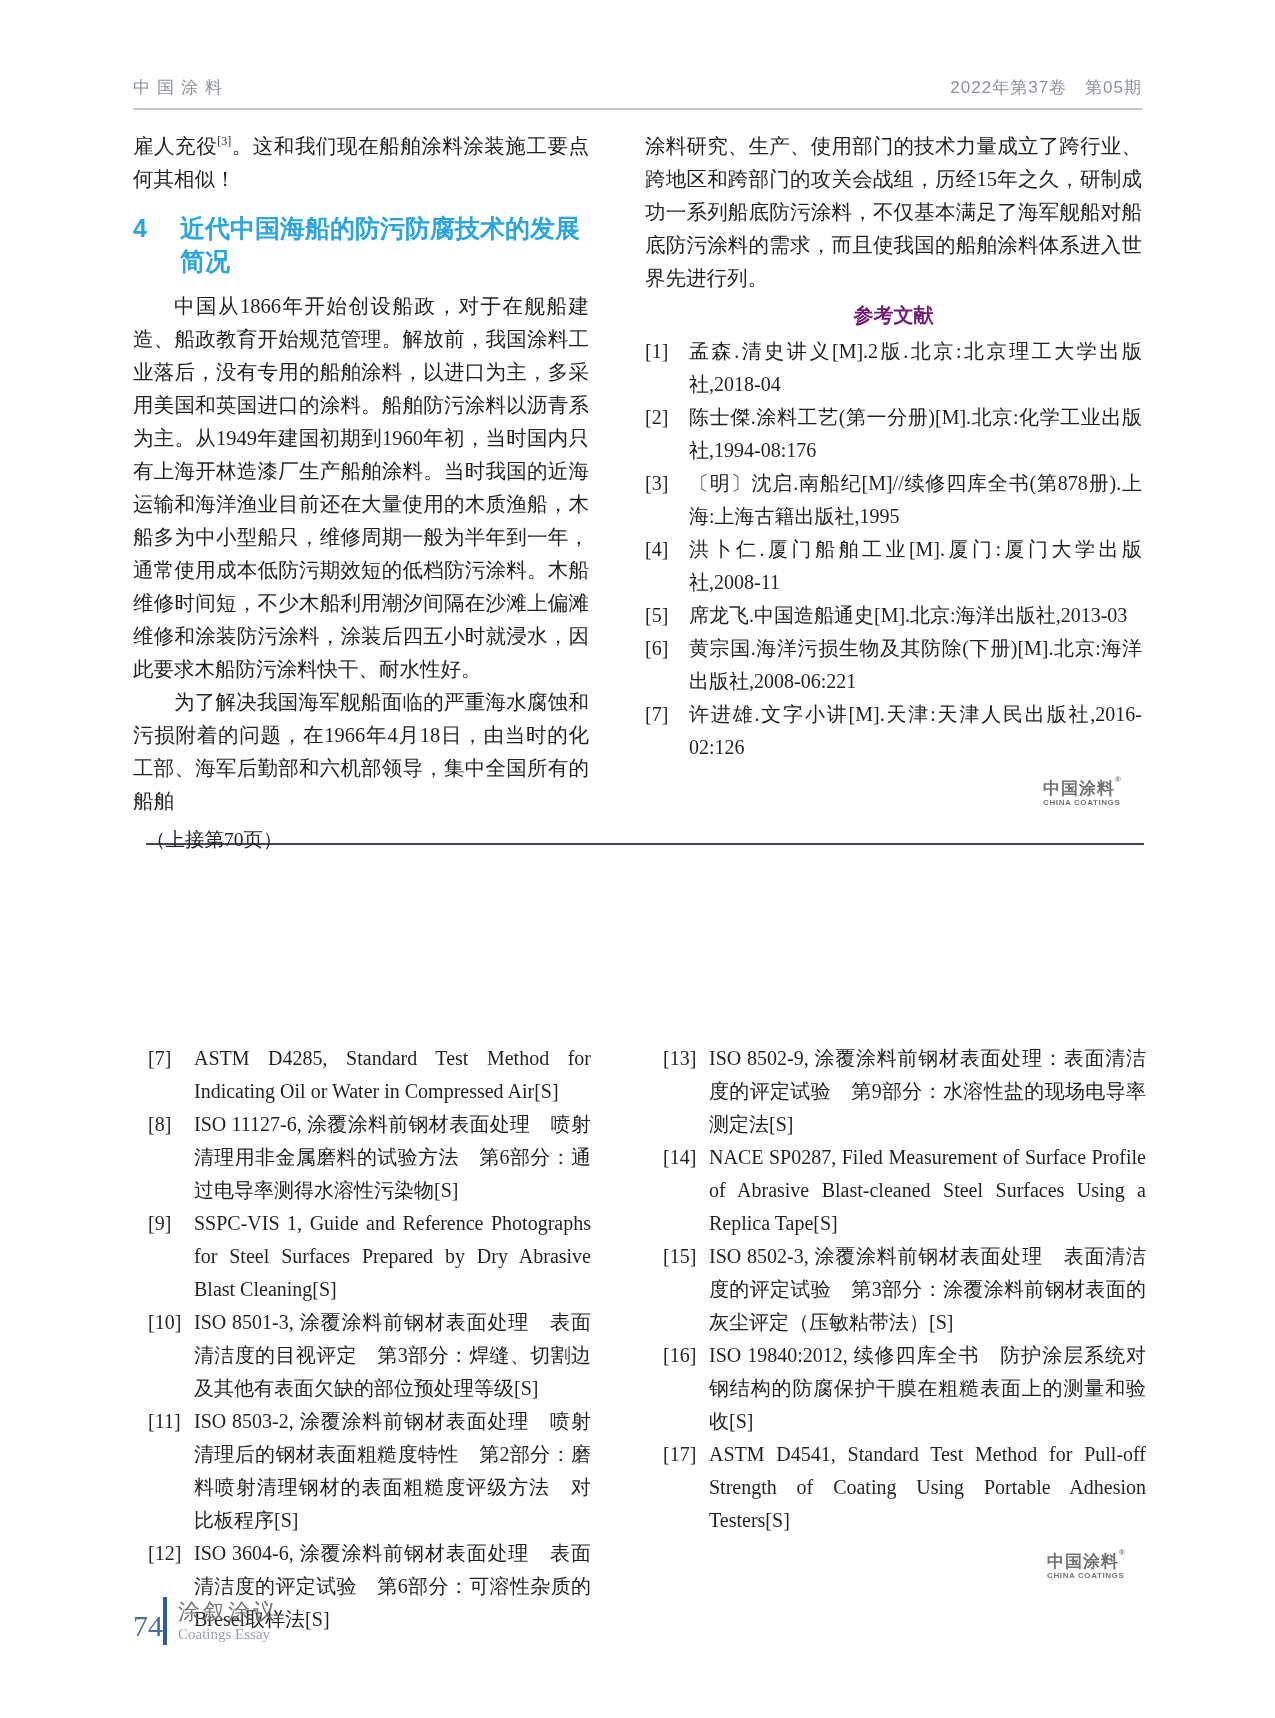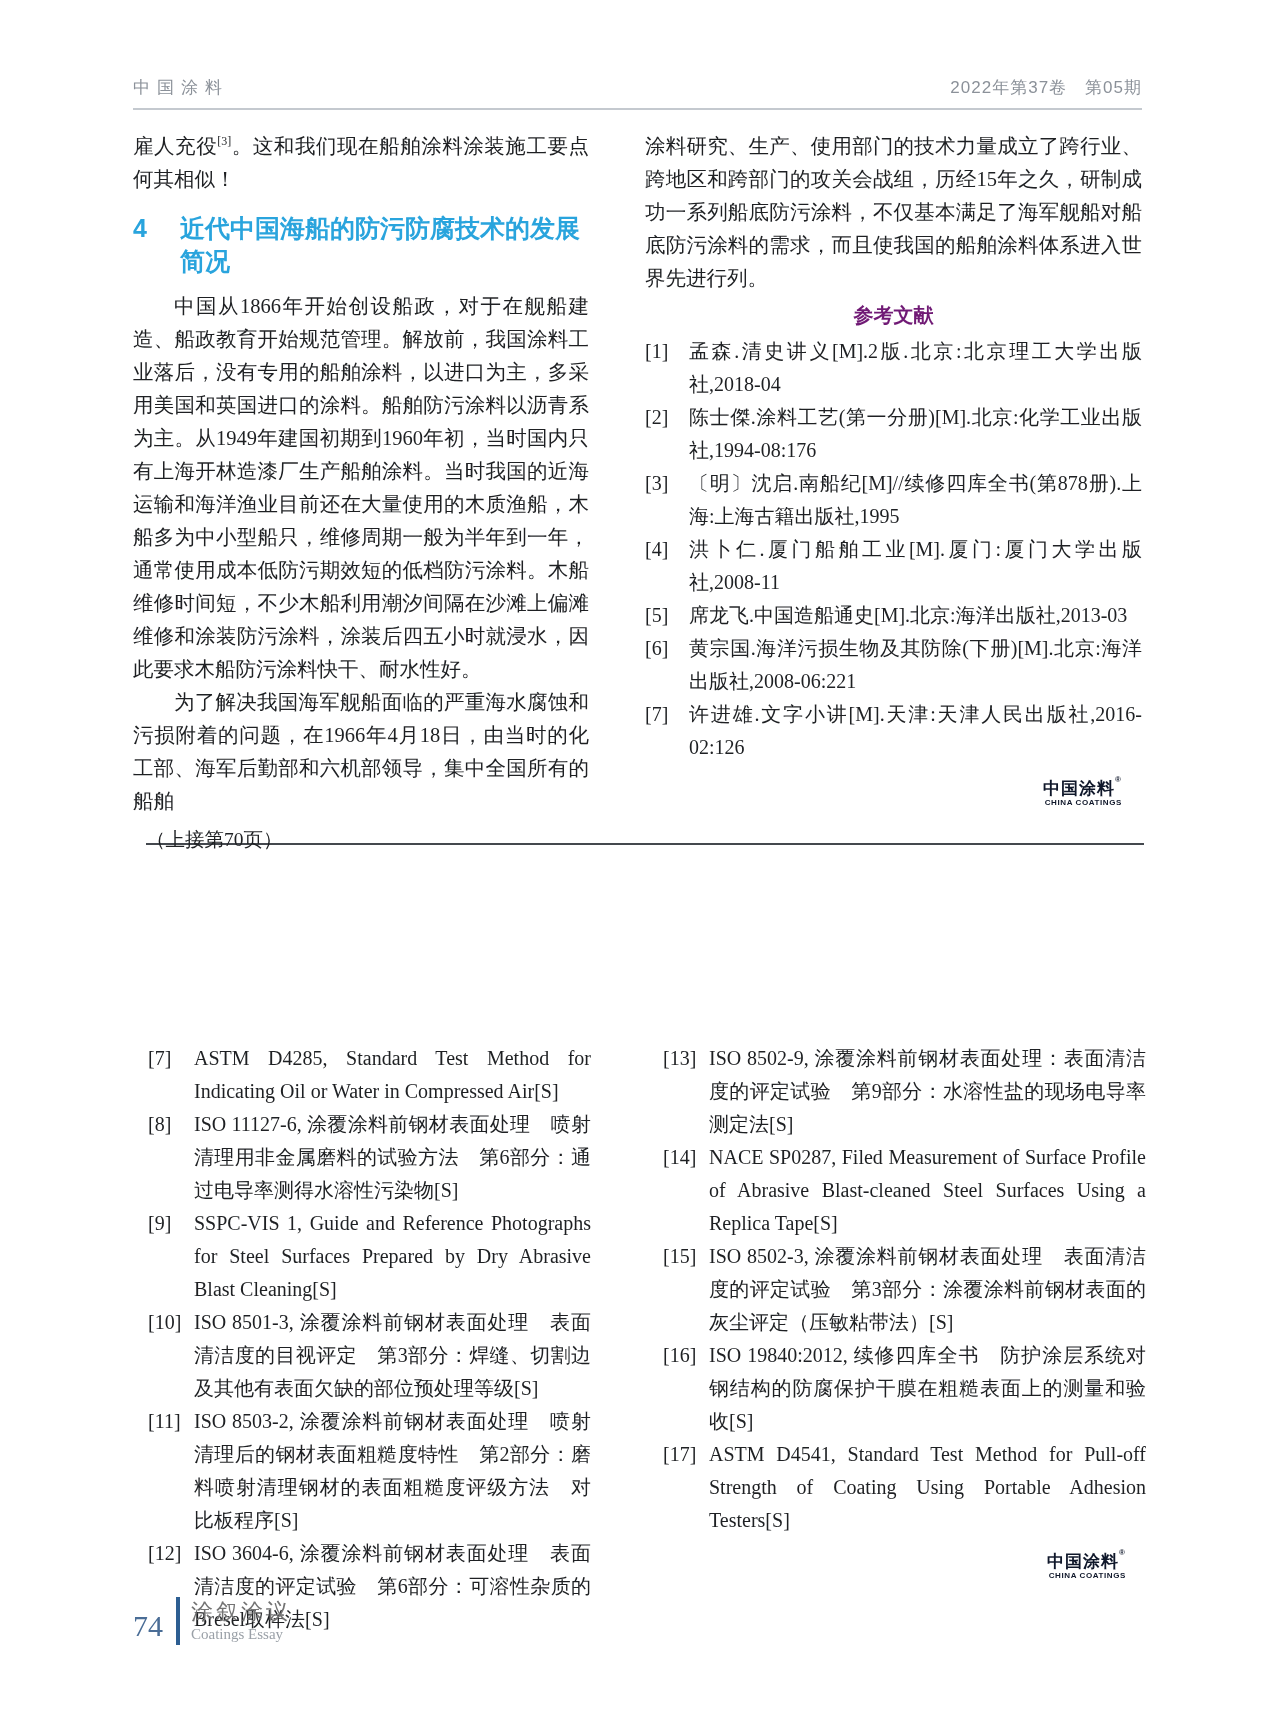--- a/index.html
+++ b/index.html
@@ -47,21 +47,21 @@
   }
 
   .ref { display:flex; font-size:20px; line-height:33px; }
   .ref .ref-num { flex:0 0 44px; }
   .ref .ref-text { flex:1; text-align:justify; text-justify:inter-ideograph; }
 
   
   .logo { text-align:right; }
   .logo-top { margin-top:16px; }
   .logo-bottom { margin-top:16px; }
-  .logo-inner { display:inline-block; text-align:right; color:#0f172a; padding-right:20px; }
+  .logo-inner { display:inline-block; text-align:left; color:#737373; padding-right:20px; }
   .logo-cn {
     font-family:"Liberation Sans","DejaVu Sans",sans-serif; font-weight:bold;
     font-size:17px; line-height:18px; letter-spacing:1px; white-space:nowrap;
   }
   .logo-mark { font-size:8px; vertical-align:top; line-height:0; }
   .logo-en {
     font-family:"Liberation Sans","DejaVu Sans",sans-serif; font-weight:bold;
     font-size:8px; line-height:10px; letter-spacing:0.6px; white-space:nowrap;
   }
 
@@ -72,21 +72,21 @@
   
   .bottom-refs { position:absolute; top:1042px; left:148px; width:998px; display:flex; }
   .bcol-left { width:443px; flex:0 0 443px; margin-right:72px; }
   .bcol-right { width:483px; flex:0 0 483px; }
   .bottom-refs .ref .ref-num { flex:0 0 46px; }
 
   
   .footer { position:absolute; top:1597px; left:133px; display:flex; align-items:center; }
   .page-num {
     font-family:"Liberation Serif","DejaVu Serif",serif;
-    font-size:30px; color:#4a6d96; margin-right:13px; margin-top:10px;
+    font-size:30px; color:#4a6d96; margin-top:10px;
   }
   .footer-bar { width:4px; height:48px; background:#2d5e92; margin-right:11px; }
   .footer-cn {
     font-family:"Liberation Sans","DejaVu Sans",sans-serif;
     font-size:22px; color:#737373; letter-spacing:3px; line-height:27px;
   }
   .footer-en {
     font-family:"Liberation Serif","DejaVu Serif",serif;
     font-size:15px; color:#9aa0a7; line-height:19px;
   }

